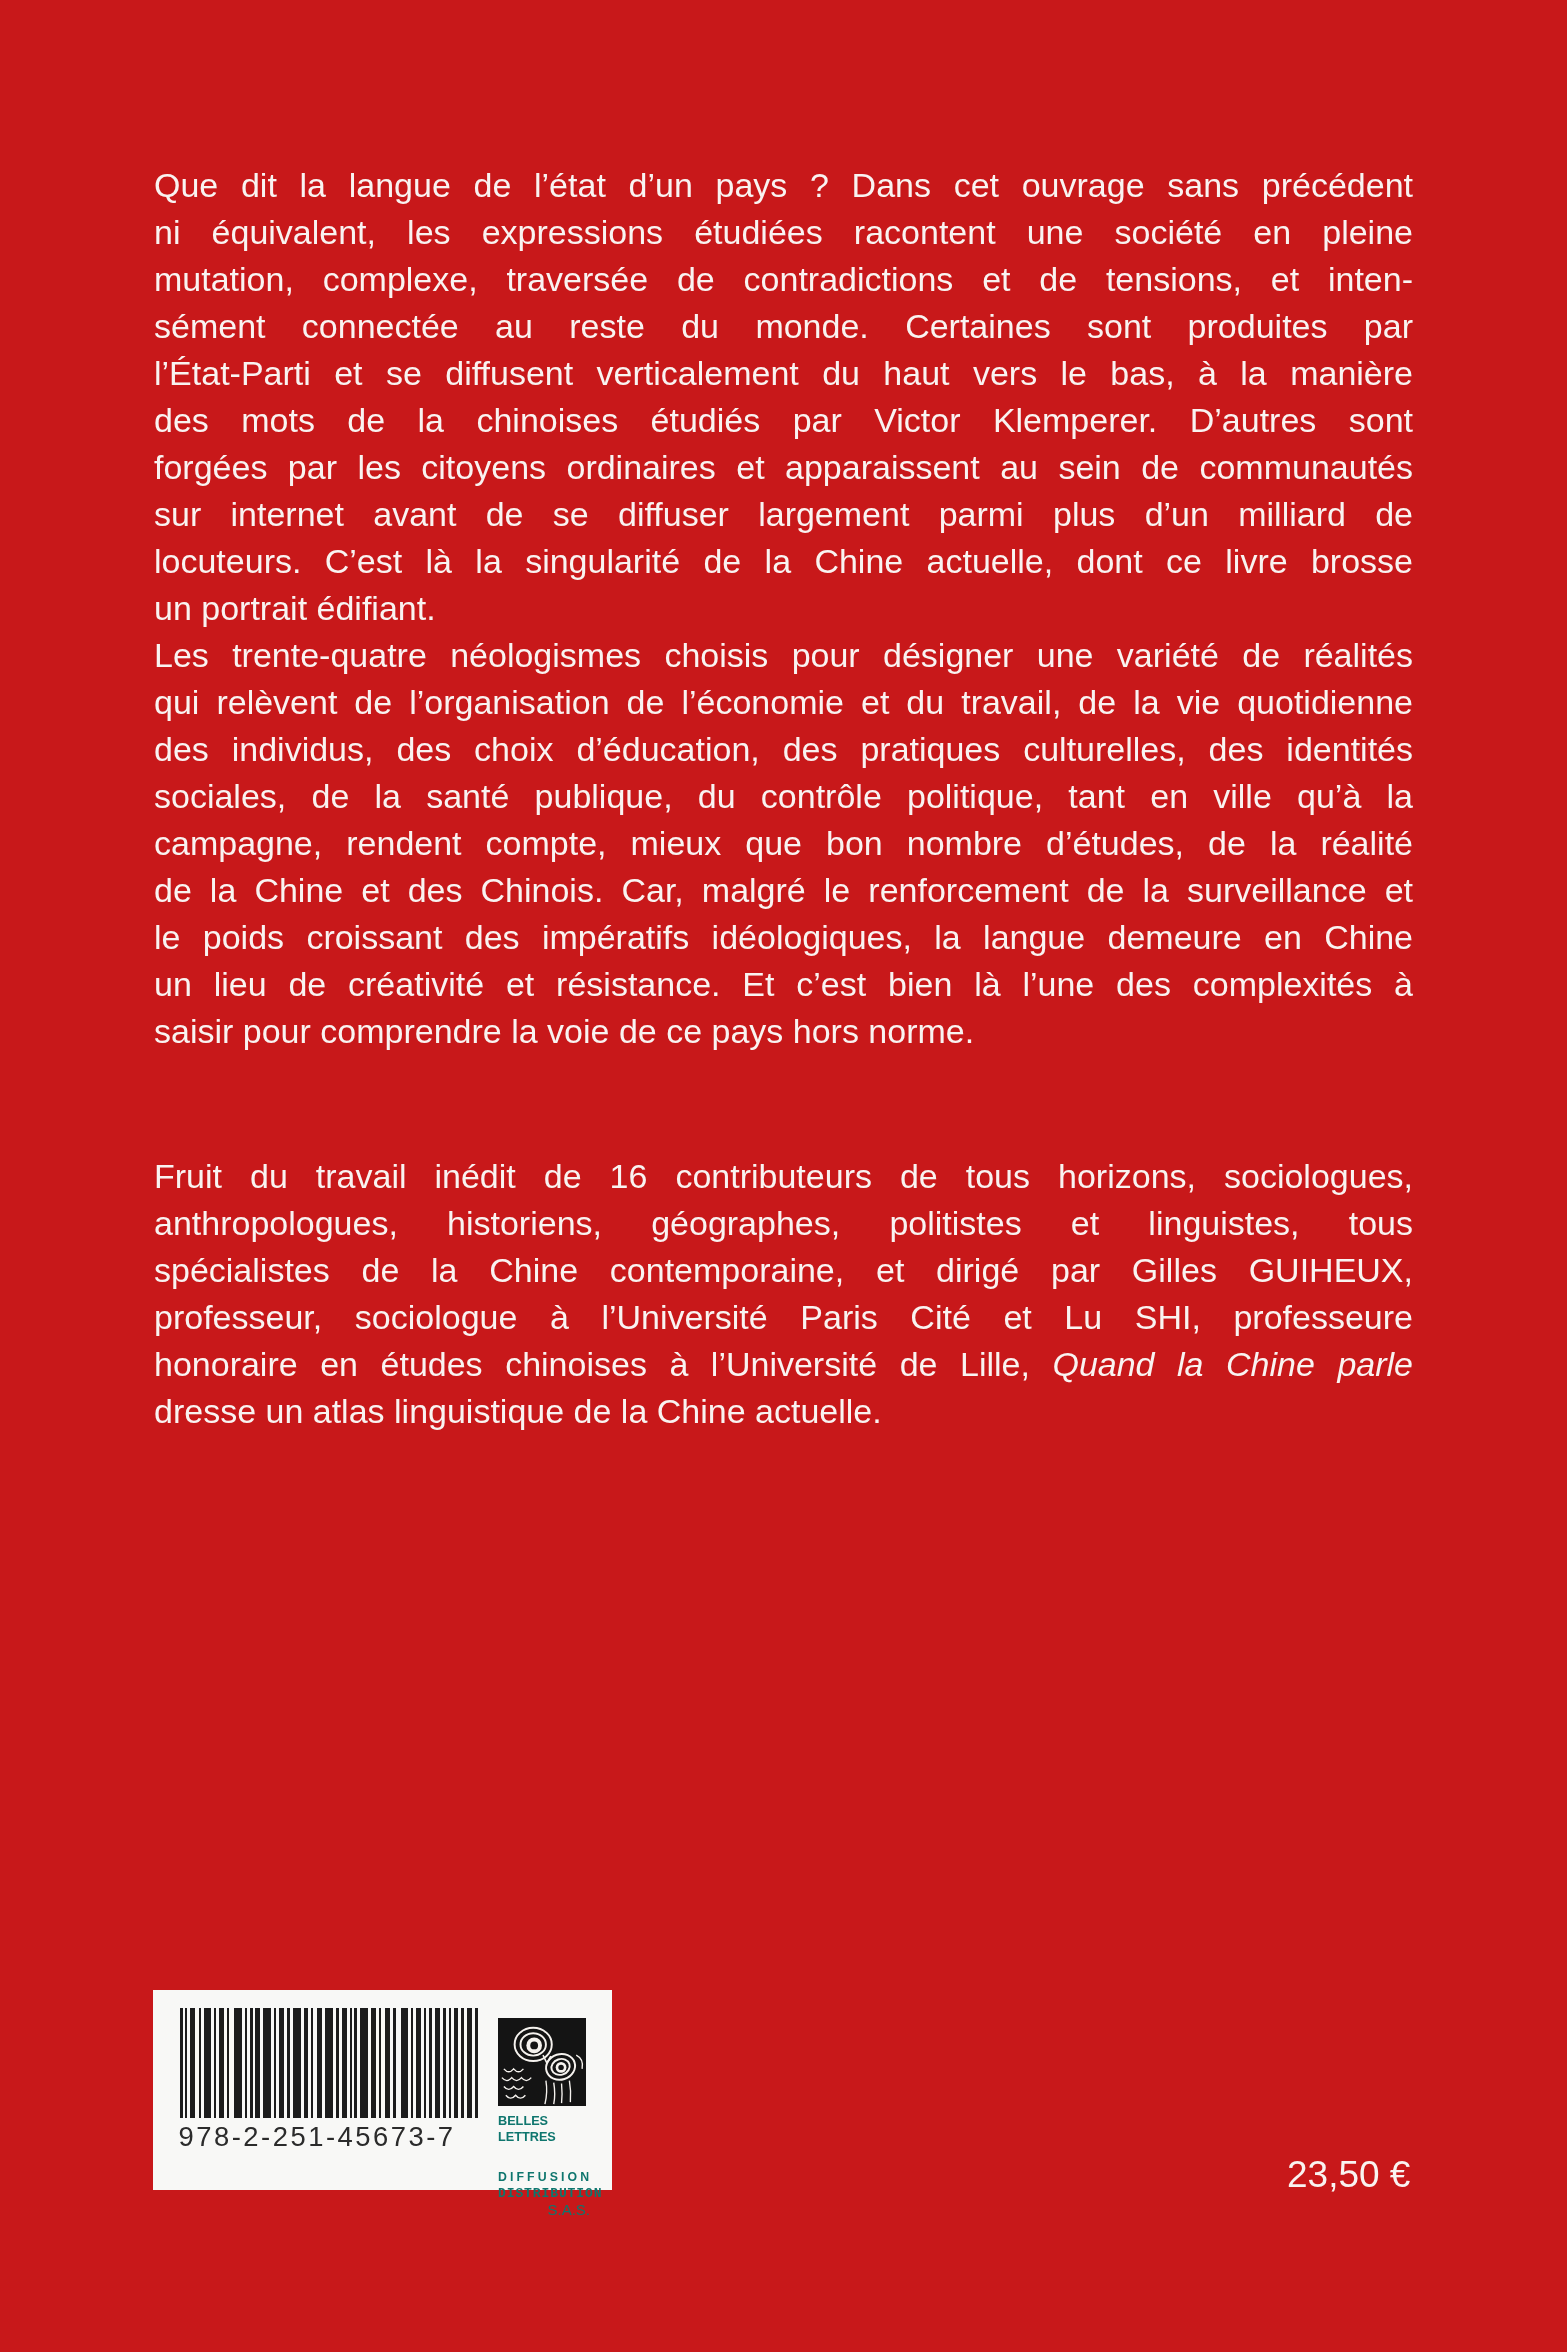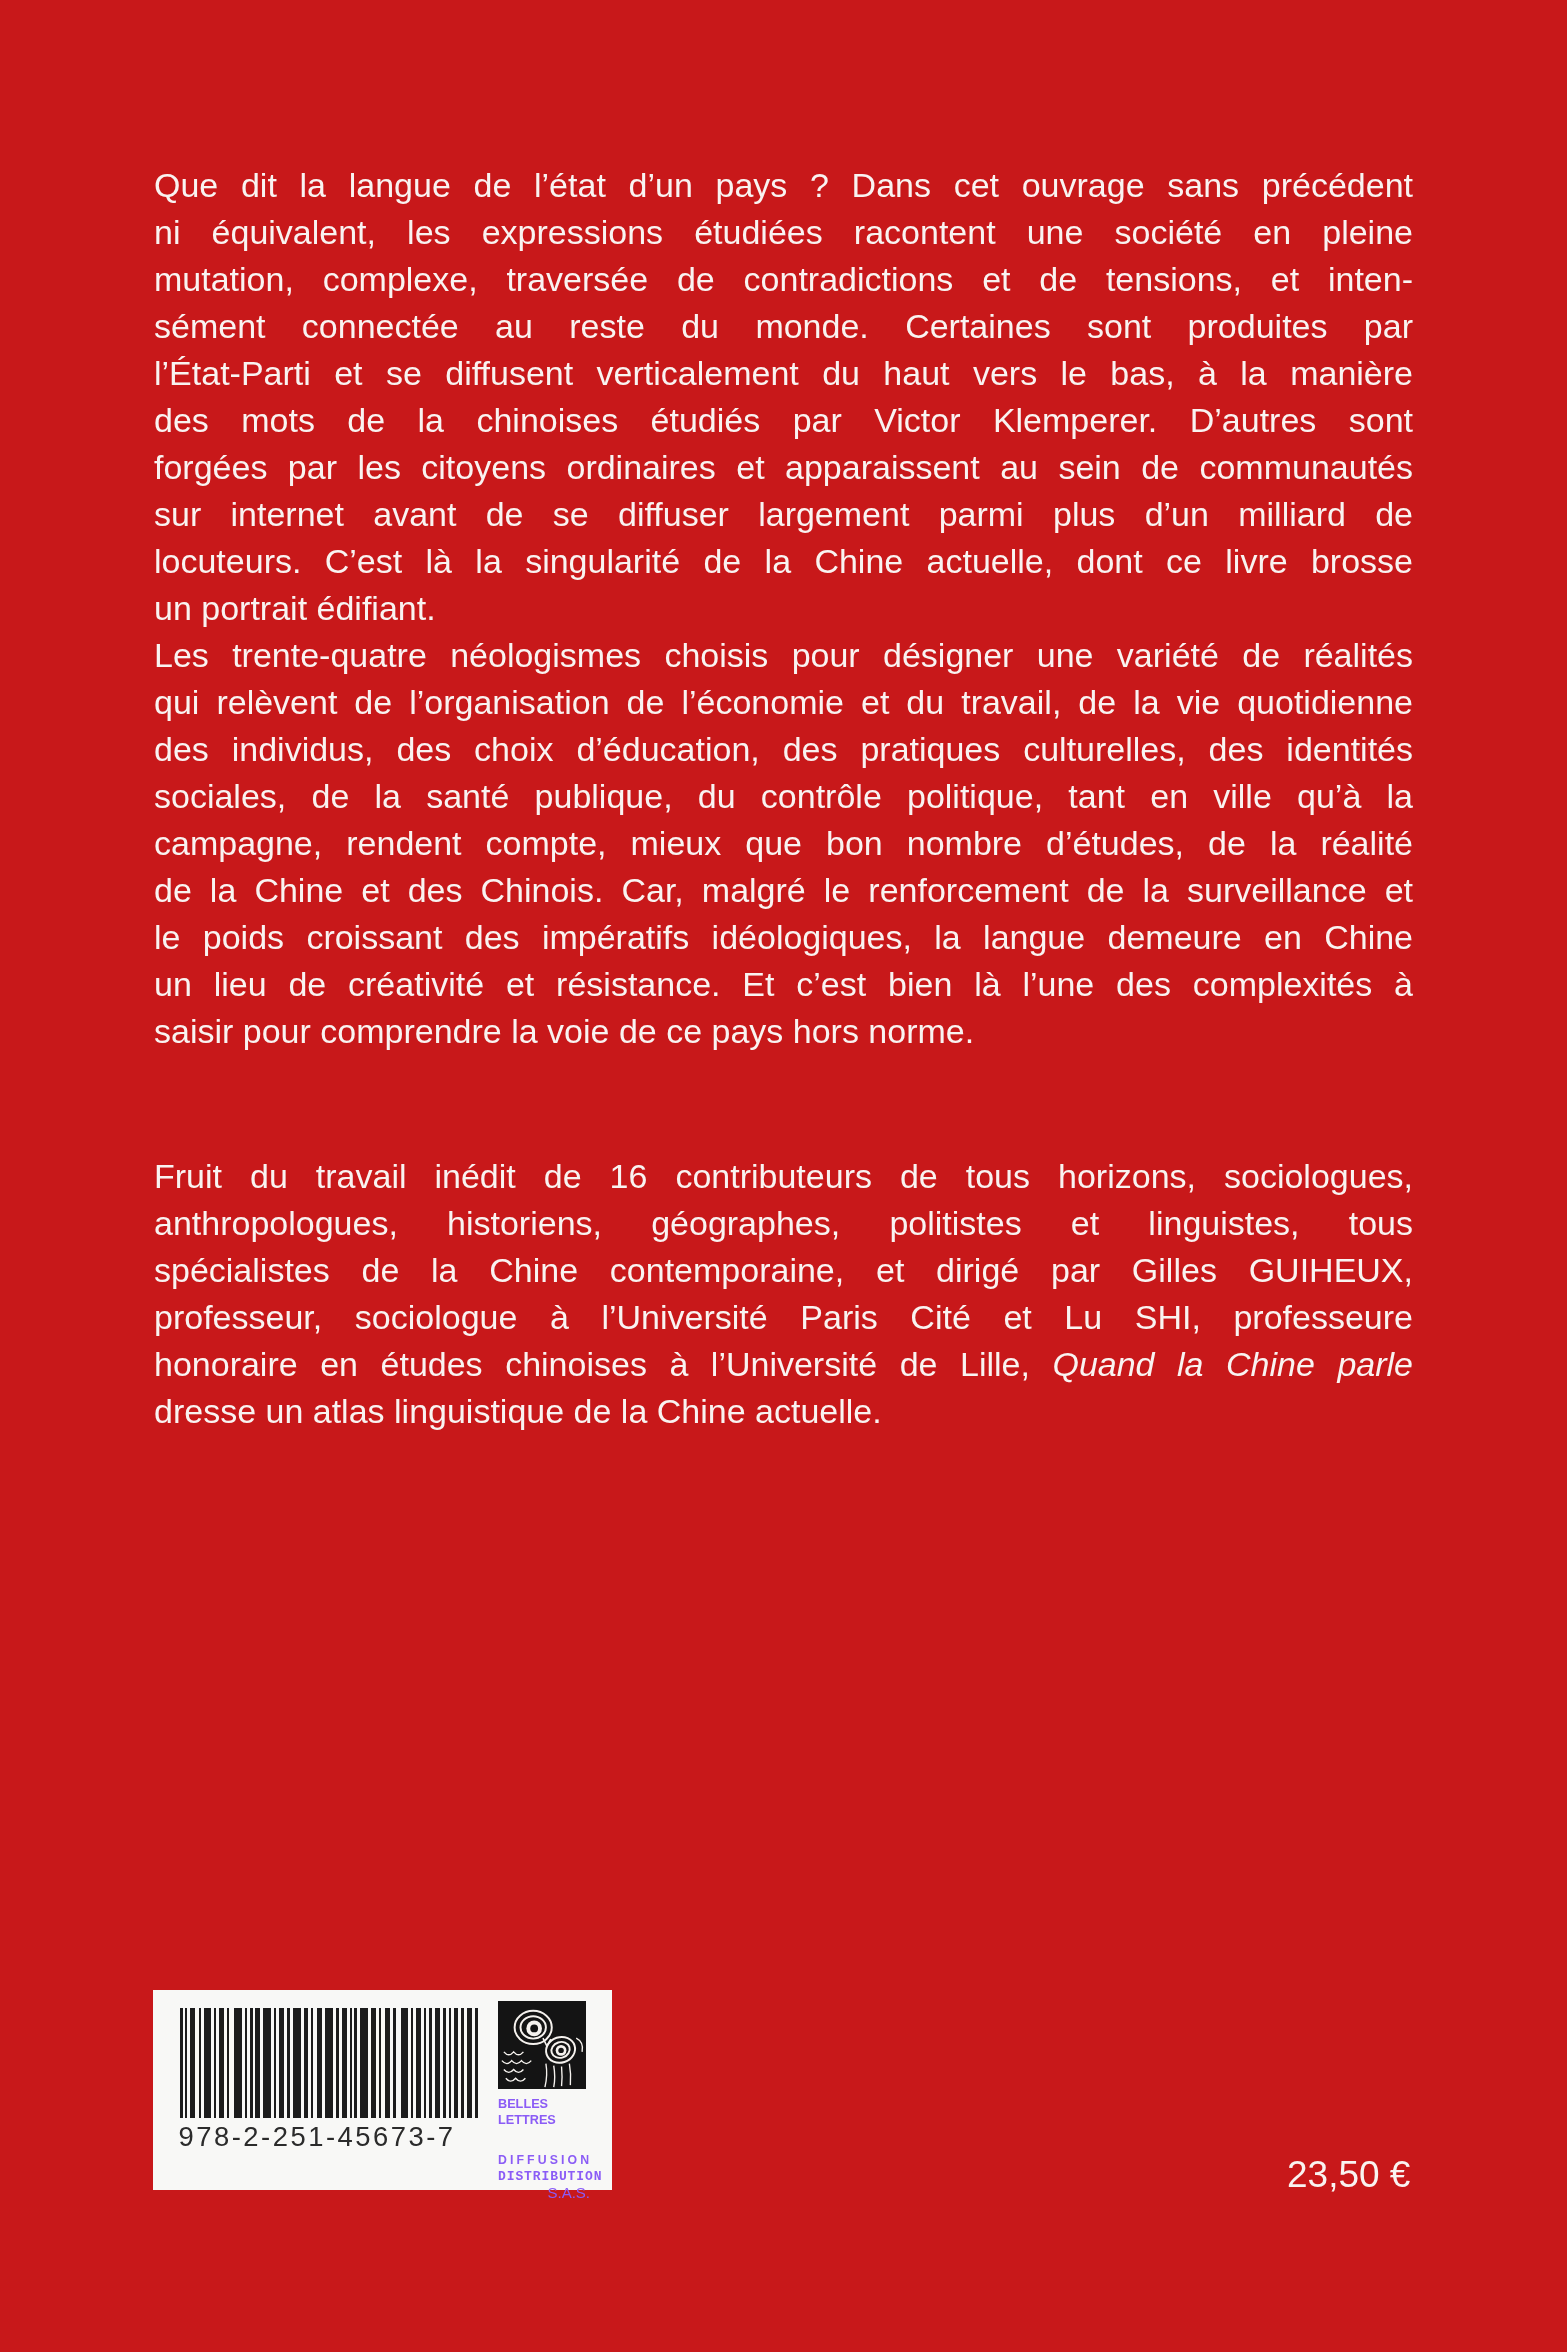--- a/index.html
+++ b/index.html
@@ -44,22 +44,22 @@
   .isbn{
     position:absolute;left:25.5px;top:131px;
     width:304px;
     color:#2b2b2b;
     font-size:27.4px;
     letter-spacing:2.5px;
     font-weight:400;
     white-space:nowrap;
   }
   .bl-col{
-    position:absolute;left:345px;top:11px;width:92px;
-    color:#8b5cf6;
+    position:absolute;left:345px;top:28px;width:92px;
+    color:#0f766e;
   }
   .owl{display:block;width:88px;height:88px;}
   .bl-name{
     margin-top:7.8px;
     font-weight:bold;font-size:12.7px;line-height:15.7px;
     text-align:justify;text-align-last:justify;
   }
   .bl-diff{
     font-weight:bold;font-size:12.3px;line-height:15.7px;
     letter-spacing:3.1px;white-space:nowrap;margin-top:25px;

